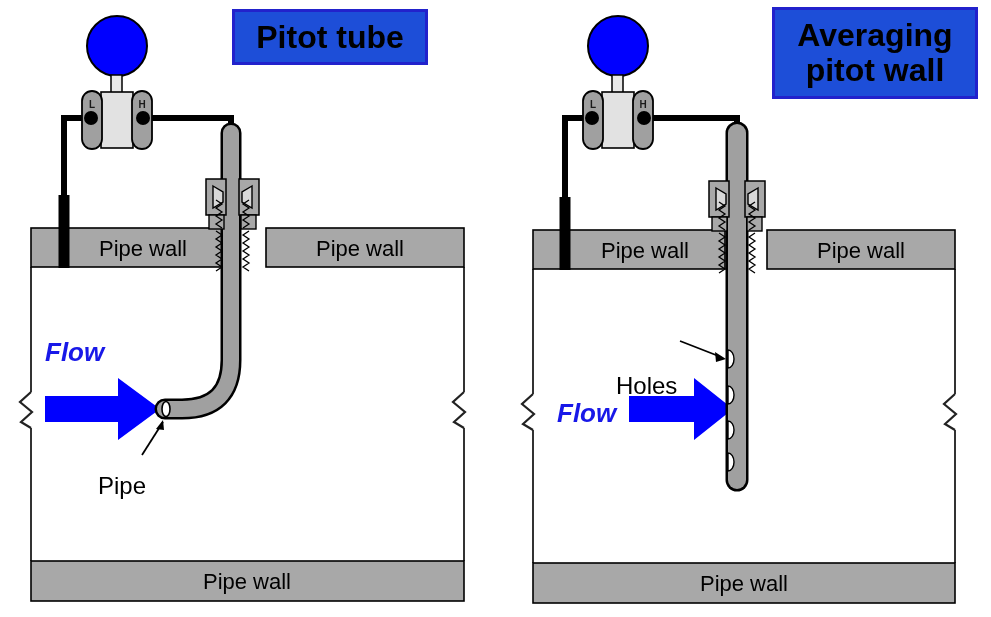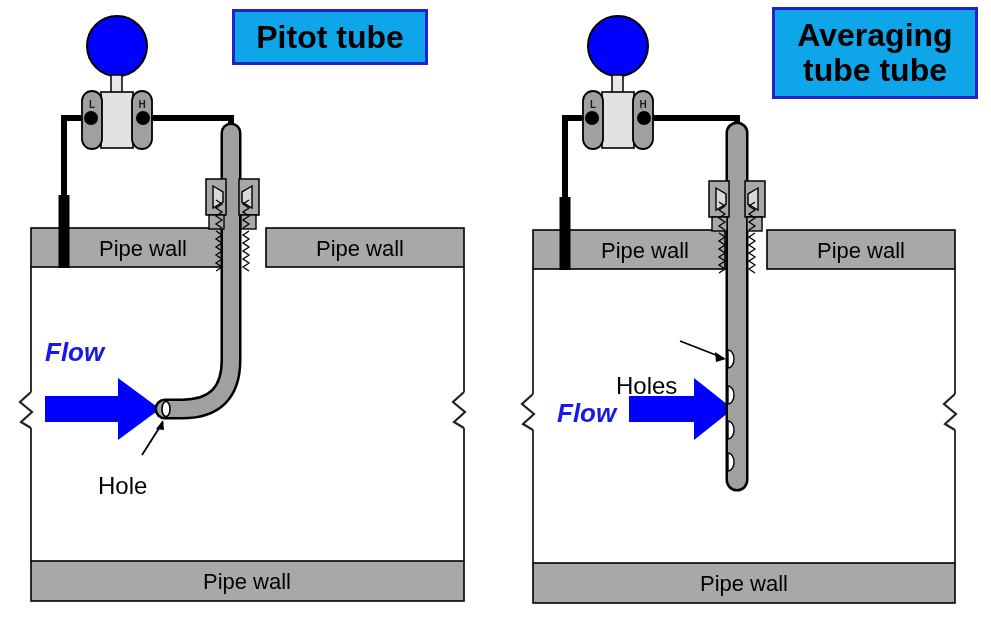--- a/index.html
+++ b/index.html
@@ -1,19 +1,19 @@
 <!DOCTYPE html>
 <html><head>
 <meta charset="utf-8">
 <style>
   html,body{margin:0;padding:0;background:#ffffff;}
   body{width:991px;height:617px;font-family:"Liberation Sans",sans-serif;overflow:hidden;}
   #stage{position:relative;width:991px;height:617px;background:#ffffff;}
   svg{display:block;}
-  .ttl-box{position:absolute;background:#0ea5e9;border:3px solid #2222cc;box-sizing:border-box;
+  .ttl-box{position:absolute;background:#1d4ed8;border:3px solid #2222cc;box-sizing:border-box;
            display:flex;align-items:center;justify-content:center;}
   .ttl-txt{font-weight:bold;color:#000000;text-align:center;line-height:1.08;white-space:pre-line;}
   #title-left-box{left:232px;top:9px;width:196px;height:56px;}
   #title-left-box .ttl-txt{font-size:32px;}
   #title-right-box{left:772px;top:7px;width:206px;height:92px;}
   #title-right-box .ttl-txt{font-size:32px;}
   .flow-lbl{position:absolute;color:#1818e8;font-style:italic;font-weight:bold;font-size:26px;}
   .plain-lbl{position:absolute;color:#000000;font-size:24px;}
   .port-lbl{font-size:10px;font-weight:bold;fill:#1a1a1a;font-family:"Liberation Sans",sans-serif;}
   .wall-lbl{font-size:22px;fill:#000000;font-family:"Liberation Sans",sans-serif;}
@@ -99,21 +99,21 @@
     <g>
       <line x1="142" y1="455" x2="163" y2="422" stroke="#000" stroke-width="1.8"></line>
       <polygon points="163,420 156,429 164,430" fill="#000"></polygon>
     </g>
   </svg>
 
   <div class="ttl-box" id="title-left-box">
     <span class="ttl-txt">Pitot tube</span>
   </div>
   <div class="flow-lbl" style="left:45px;top:337px;">Flow</div>
-  <div class="plain-lbl" style="left:98px;top:472px;">Hole</div>
+  <div class="plain-lbl" style="left:98px;top:472px;">Pipe</div>
 
   <svg width="496" height="617" viewBox="0 0 496 617" style="position:absolute;left:495px;top:0;">
 
     <g>
       <path d="M38,269 L38,394 M38,430 L38,563" stroke="#333" stroke-width="2" fill="none"></path>
       <path d="M460,269 L460,394 M460,430 L460,563" stroke="#333" stroke-width="2" fill="none"></path>
     </g>
     <g>
       <polyline points="38,394 27,404 39,414 28,424 38,430" fill="none" stroke="#222" stroke-width="2.2"></polyline>
     </g>
@@ -185,18 +185,18 @@
     </g>
 
     <g>
       <line x1="185" y1="341" x2="226" y2="357" stroke="#000" stroke-width="1.8"></line>
       <polygon points="231,359 220,352 221,362" fill="#000"></polygon>
     </g>
   </svg>
 
   <div class="ttl-box" id="title-right-box">
     <span class="ttl-txt">Averaging
-tube tube</span>
+pitot wall</span>
   </div>
   <div class="flow-lbl" style="left:557px;top:398px;">Flow</div>
   <div class="plain-lbl" style="left:616px;top:332px;margin-top:40px;">Holes</div>
 
 </div>
 
 </body></html>

